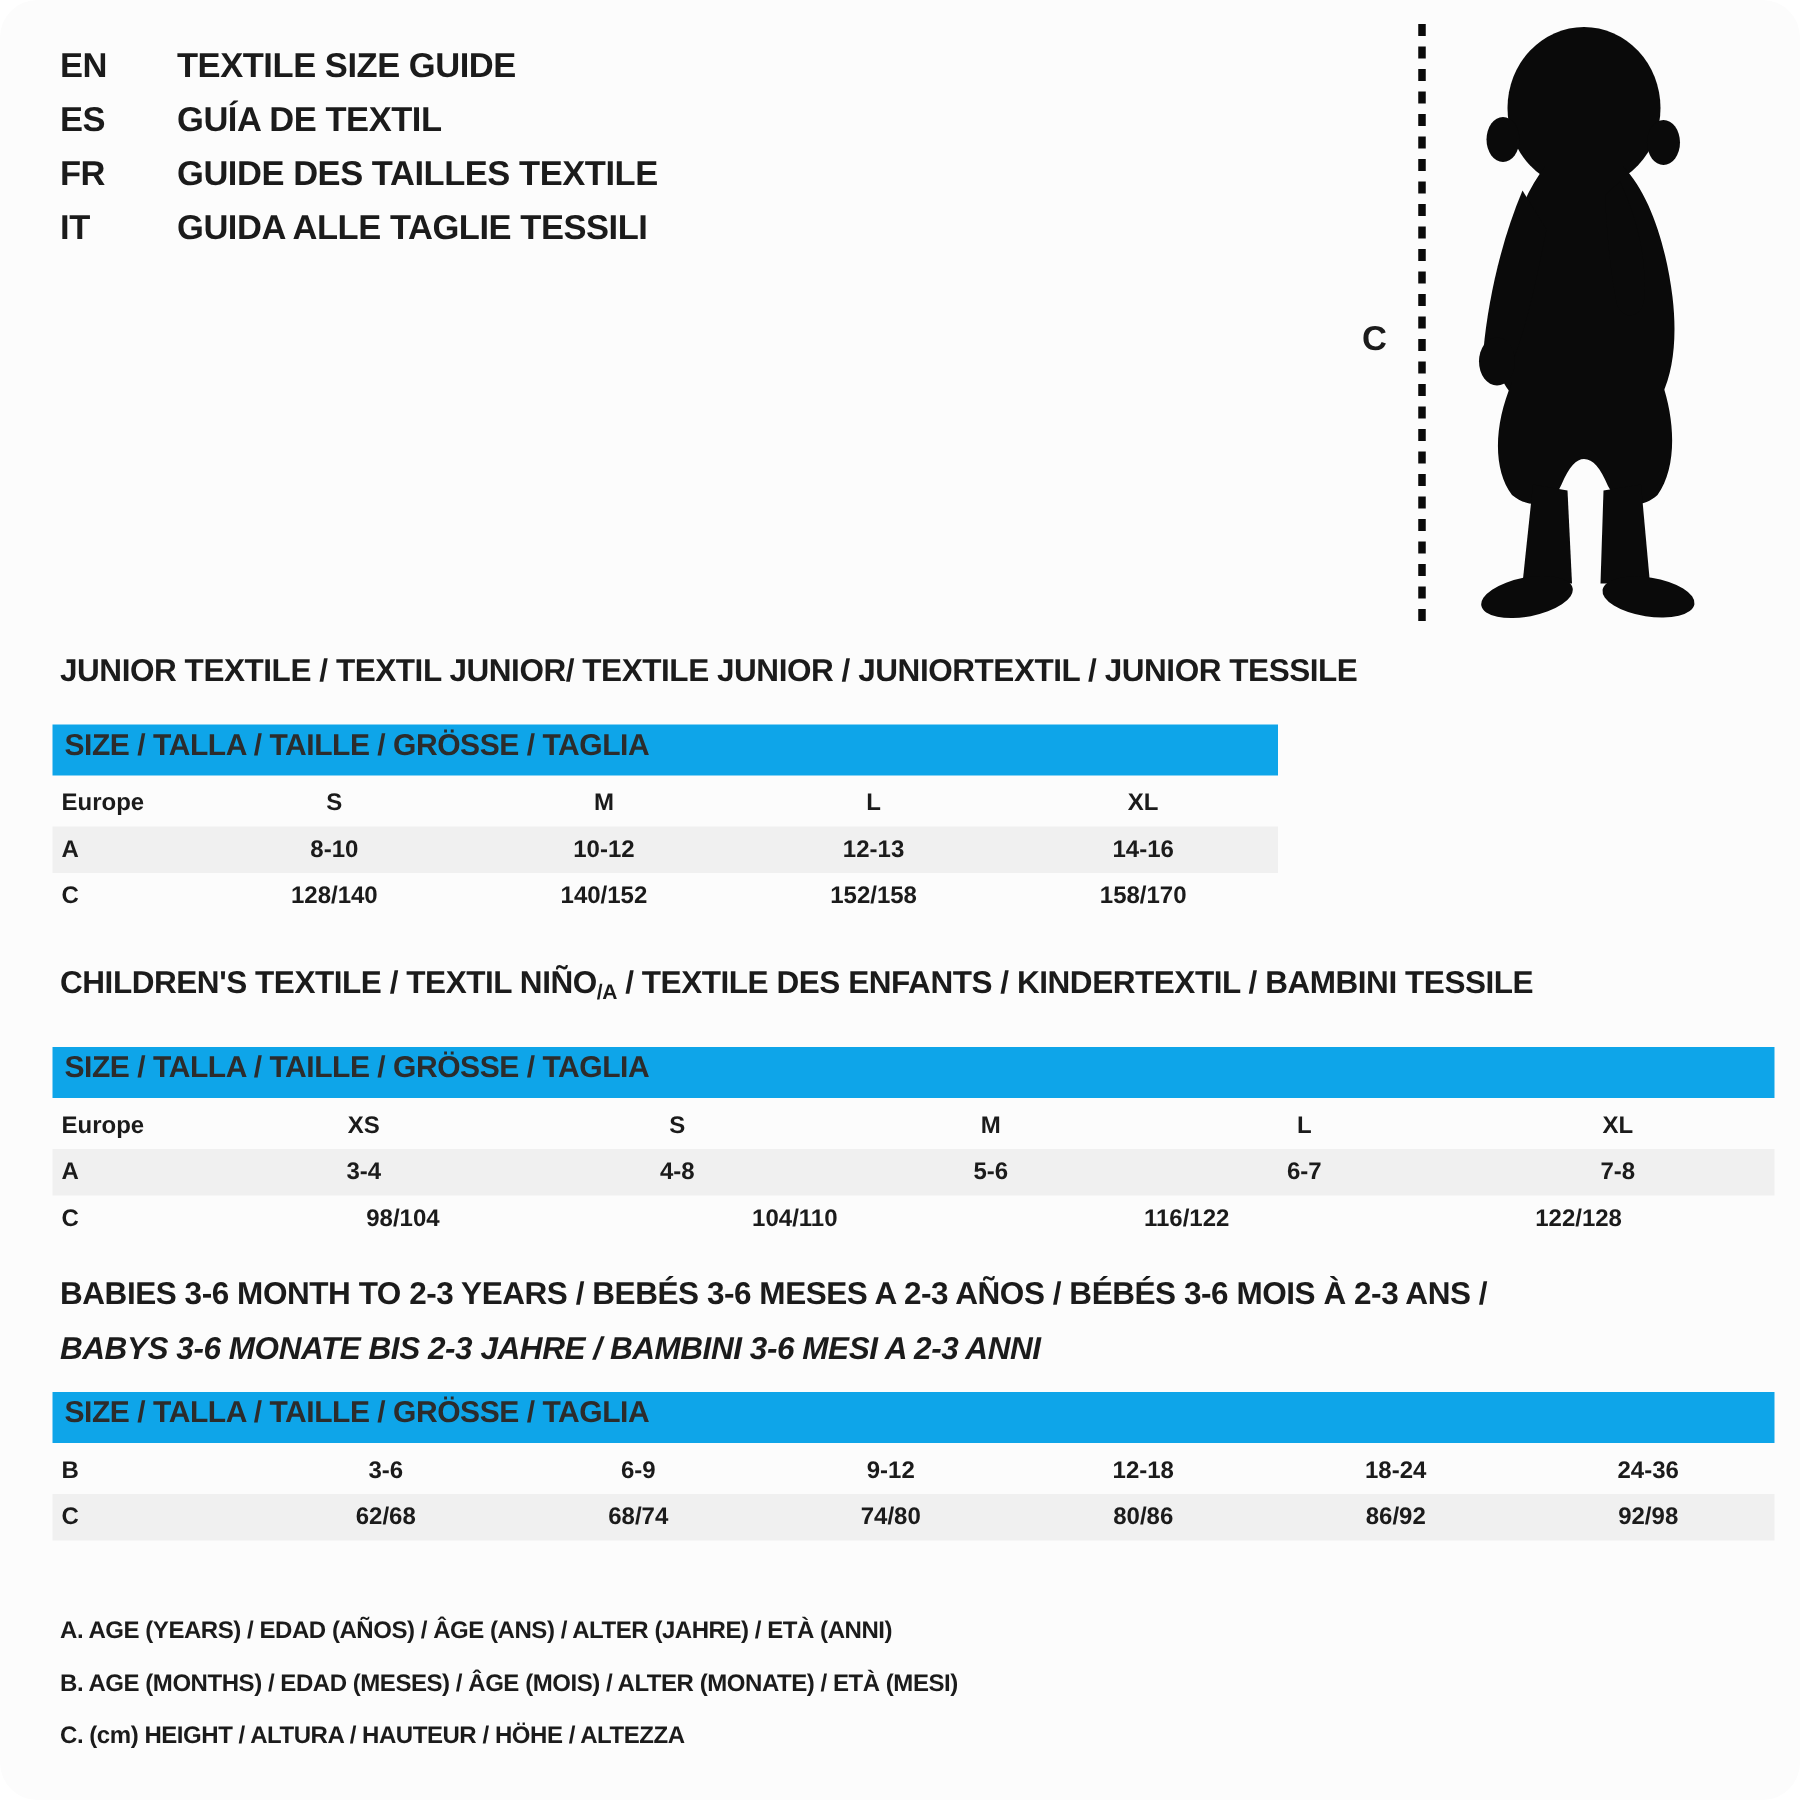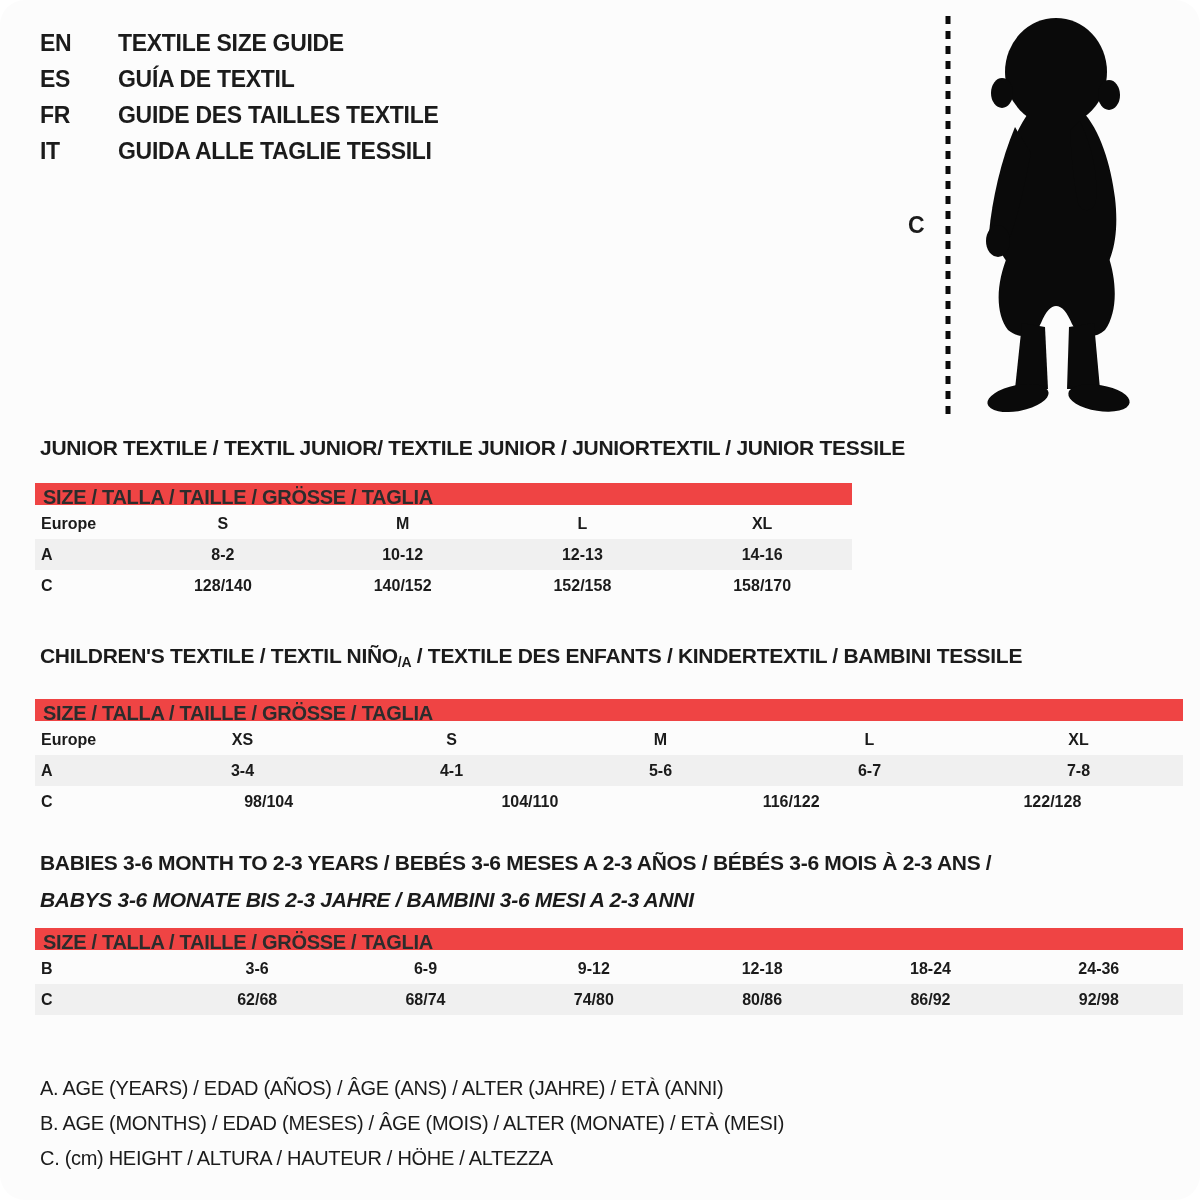--- a/index.html
+++ b/index.html
@@ -36,35 +36,35 @@
   .section-heading .sub { font-size:14px; vertical-align:-4px; }
   .hline { display:block; }
   .hline + .hline { margin-top:13px;font-style:italic; }
 
   .size-table { width:100%; }
   .sec-junior   .size-table { margin-top:23px; }
   .sec-children .size-table { margin-top:25px; }
   .sec-babies   .size-table { margin-top:16px; }
 
   .thead {
-    background:#ef4444; height:22px; line-height:29px;
+    background:#0ea5e9; height:34px; line-height:29px;
     padding-left:8px; font-size:20px; font-weight:bold;
     color:#2c2c2c; margin-bottom:3px; letter-spacing:-0.3px;
   }
   .trow { display:flex; height:31px; line-height:31px; font-size:16px; font-weight:bold; }
   .trow.shaded { background:#f0f0f0; }
   .tlabel { padding-left:6px; }
   .sec-junior   .tlabel { width:98px; }
   .sec-children .tlabel { width:103px; }
   .sec-babies   .tlabel { width:138px; }
   .tcell { flex:1; text-align:center; }
 
   
   .legend { position:absolute; left:40px; top:1077px; }
-  .legend-line { font-size:20px; font-weight:normal; line-height:22px; margin-bottom:13px; letter-spacing:-0.3px; white-space:nowrap; }
+  .legend-line { font-size:16px; font-weight:bold; line-height:22px; margin-bottom:13px; letter-spacing:-0.3px; white-space:nowrap; }
 </style>
 </head>
 <body>
 
 <div class="page">
 
   <div class="lang-list">
     <div class="lang-row">
       <span class="lang-code">EN</span>
       <span class="lang-title">TEXTILE SIZE GUIDE</span>
@@ -116,21 +116,21 @@
       <div class="thead">SIZE / TALLA / TAILLE / GRÖSSE / TAGLIA</div>
       <div class="trow">
         <span class="tlabel">Europe</span>
         <span class="tcell">S</span>
         <span class="tcell">M</span>
         <span class="tcell">L</span>
         <span class="tcell">XL</span>
       </div>
       <div class="trow shaded">
         <span class="tlabel">A</span>
-        <span class="tcell">8-2</span>
+        <span class="tcell">8-10</span>
         <span class="tcell">10-12</span>
         <span class="tcell">12-13</span>
         <span class="tcell">14-16</span>
       </div>
       <div class="trow">
         <span class="tlabel">C</span>
         <span class="tcell">128/140</span>
         <span class="tcell">140/152</span>
         <span class="tcell">152/158</span>
         <span class="tcell">158/170</span>
@@ -148,21 +148,21 @@
         <span class="tlabel">Europe</span>
         <span class="tcell">XS</span>
         <span class="tcell">S</span>
         <span class="tcell">M</span>
         <span class="tcell">L</span>
         <span class="tcell">XL</span>
       </div>
       <div class="trow shaded">
         <span class="tlabel">A</span>
         <span class="tcell">3-4</span>
-        <span class="tcell">4-1</span>
+        <span class="tcell">4-8</span>
         <span class="tcell">5-6</span>
         <span class="tcell">6-7</span>
         <span class="tcell">7-8</span>
       </div>
       <div class="trow">
         <span class="tlabel">C</span>
         <span class="tcell">98/104</span>
         <span class="tcell">104/110</span>
         <span class="tcell">116/122</span>
         <span class="tcell">122/128</span>

